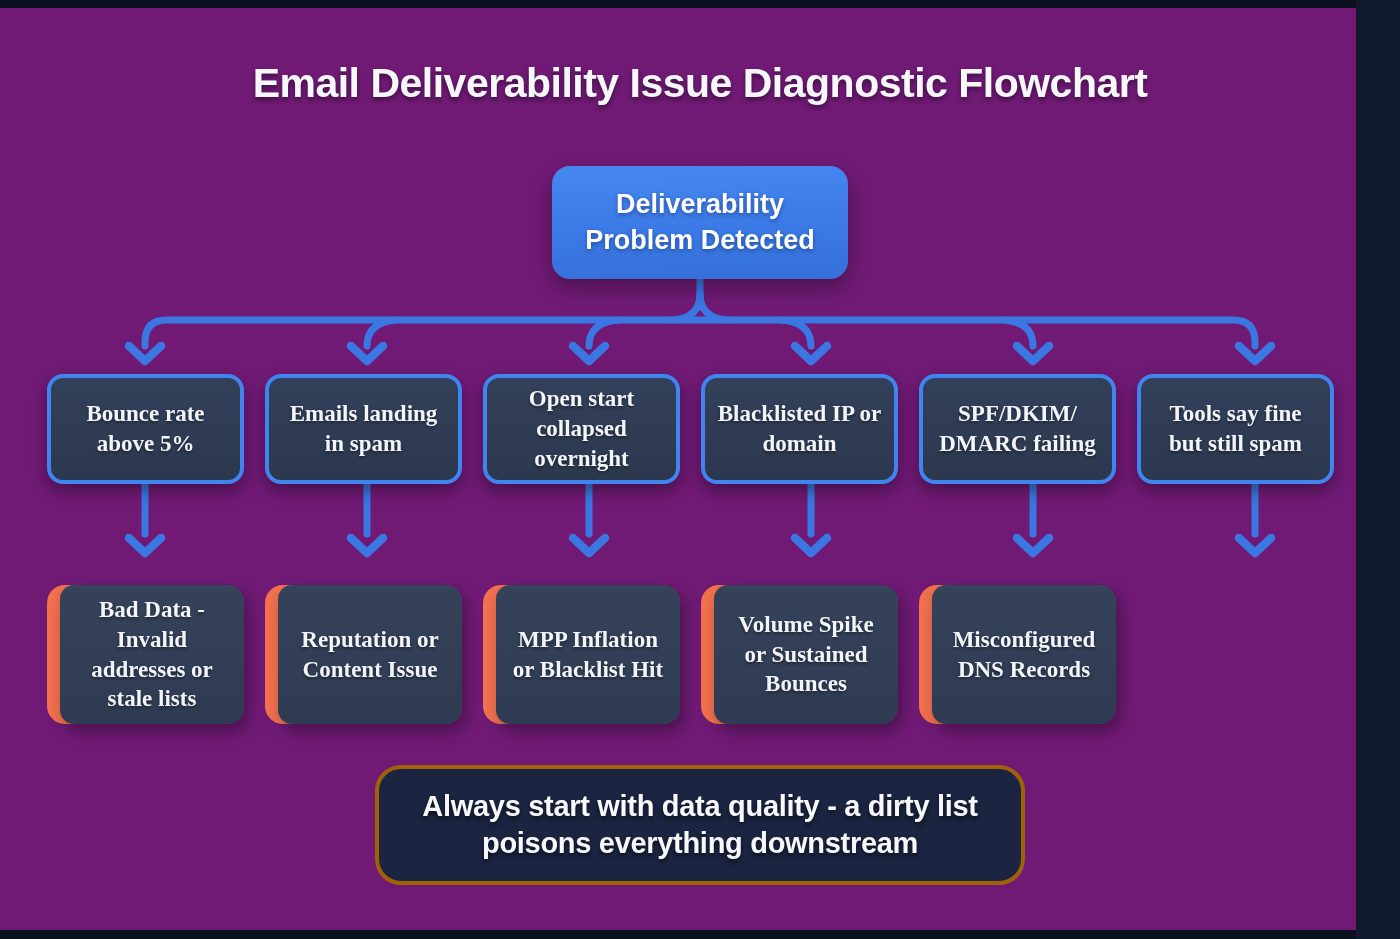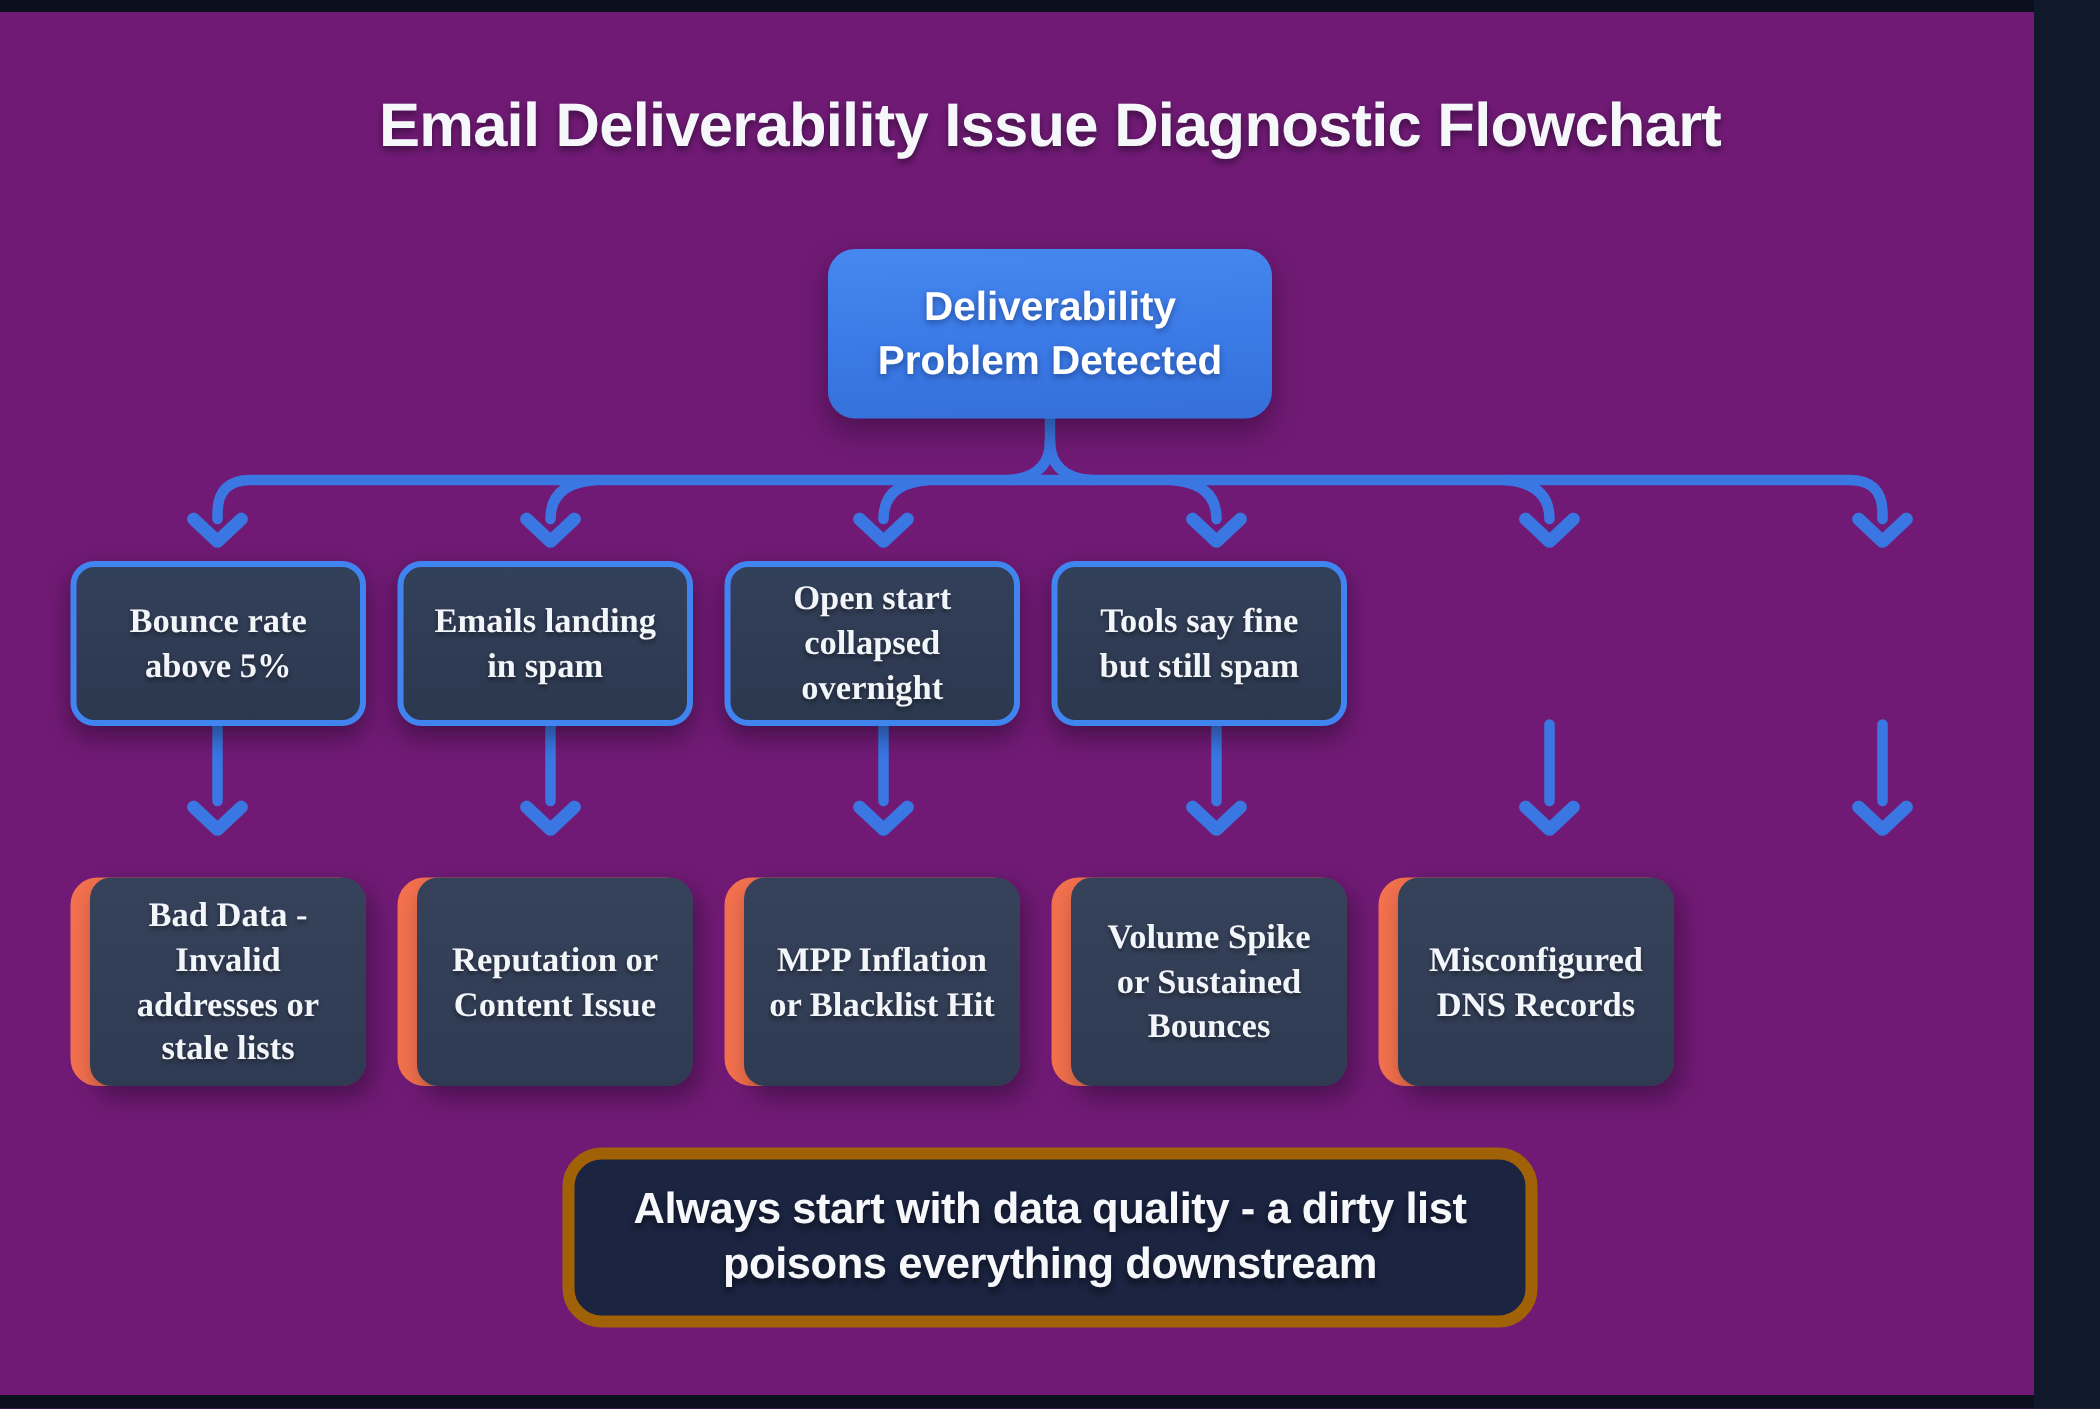--- a/index.html
+++ b/index.html
@@ -58,21 +58,21 @@
     border-radius:14px 16px 16px 14px;
     display:flex;align-items:center;justify-content:center;
     box-shadow:4px 7px 16px rgba(0,0,0,.35);
     color:#f2f5f9;font-size:23px;font-weight:600;text-align:center;
     line-height:1.3;text-shadow:0 2px 3px rgba(0,0,0,.4);
     padding:6px 12px;box-sizing:border-box;
   }
 
   .footer-note{
     position:absolute;left:375px;top:765px;width:650px;height:120px;
-    border:8px solid #a16207;border-radius:26px;background:#1b2440;
+    border:4px solid #a16207;border-radius:26px;background:#1b2440;
     box-sizing:border-box;
     display:flex;align-items:center;justify-content:center;
     color:#f6f8fb;font-size:29px;font-weight:700;text-align:center;
     line-height:1.28;letter-spacing:-0.3px;
     text-shadow:0 3px 4px rgba(0,0,0,.5);
     padding:0 28px;
   }
 </style>
 </head>
 <body>
@@ -137,20 +137,26 @@
     <div class="symptom-node">
       <span>Bounce rate above 5%</span>
     </div>
     <div class="symptom-node">
       <span>Emails landing in spam</span>
     </div>
     <div class="symptom-node">
       <span>Open start collapsed overnight</span>
     </div>
     <div class="symptom-node">
+      <span>Blacklisted IP or domain</span>
+    </div>
+    <div class="symptom-node">
+      <span>SPF/DKIM/ DMARC failing</span>
+    </div>
+    <div class="symptom-node">
       <span>Tools say fine but still spam</span>
     </div>
   </div>
 
   <div class="row causes">
     <div class="cause-node">
       <div class="cause-accent"></div>
       <div class="cause-body">
         <span>Bad Data - Invalid addresses or stale lists</span>
       </div>

